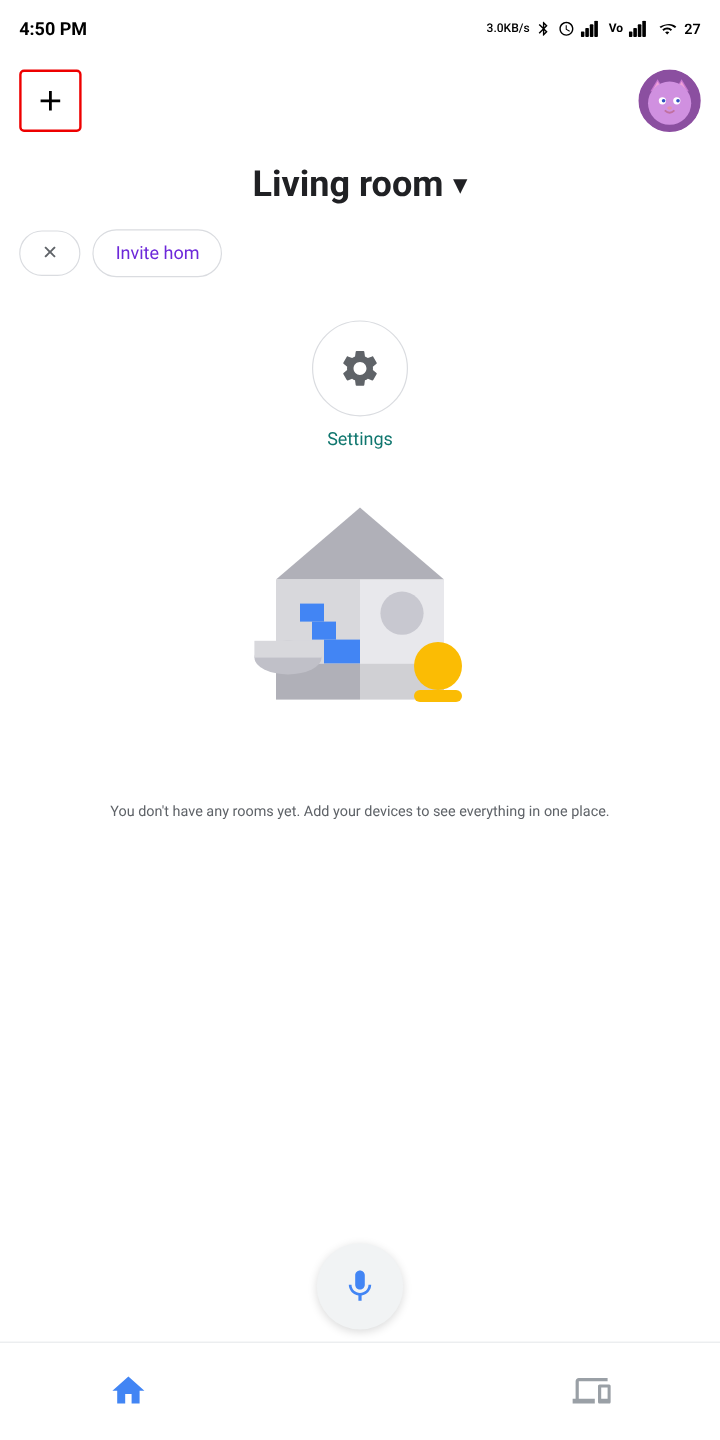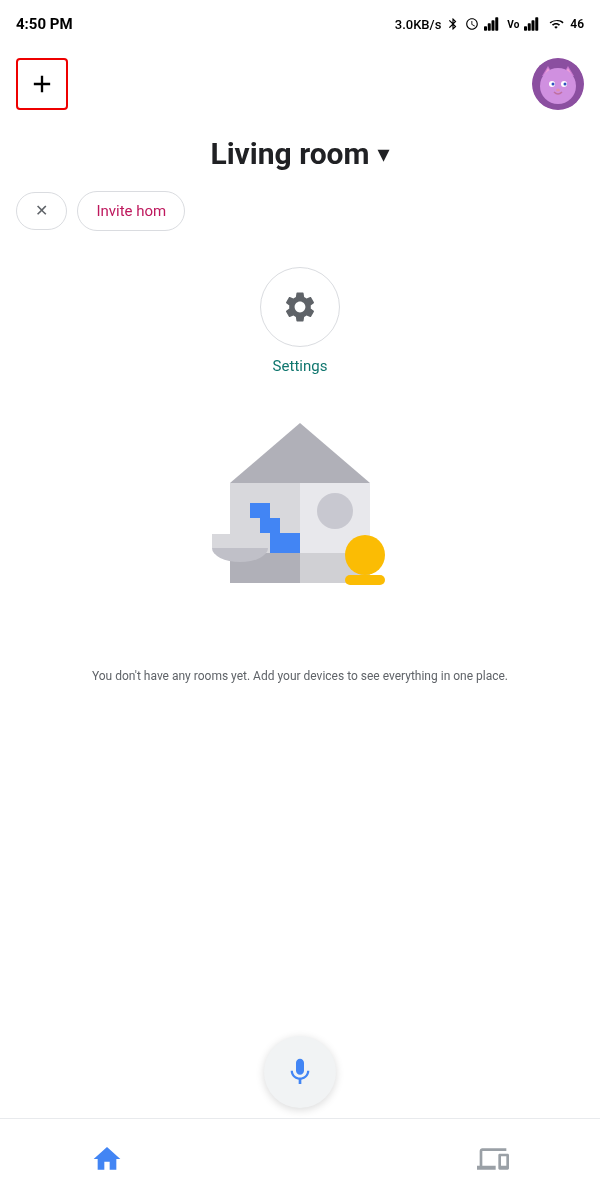--- a/index.html
+++ b/index.html
@@ -28,21 +28,21 @@
       color: #000;
     }
     .status-icons {
       display: flex;
       align-items: center;
       gap: 5px;
       font-size: 12px;
       color: #000;
     }
     .status-icons span {
-      font-size: 13px;
+      font-size: 10px;
       font-weight: 500;
     }
 
     
     .app-bar {
       width: 100%;
       height: 72px;
       background: #fff;
       display: flex;
       align-items: center;
@@ -125,21 +125,21 @@
       line-height: 1;
     }
     .chip-partial {
       display: flex;
       align-items: center;
       gap: 8px;
       border: 1.5px solid #dadce0;
       border-radius: 50px;
       padding: 10px 18px;
       font-size: 15px;
-      color: #be185d;
+      color: #6d28d9;
       white-space: nowrap;
       cursor: pointer;
       background: #fff;
       overflow: hidden;
       max-width: 160px;
     }
 
     
     .settings-area {
       display: flex;
@@ -249,21 +249,21 @@
     <svg width="18" height="14" viewBox="0 0 24 18" fill="currentColor">
       <rect x="0" y="12" width="4" height="6" rx="1"></rect>
       <rect x="5" y="8" width="4" height="10" rx="1"></rect>
       <rect x="10" y="4" width="4" height="14" rx="1"></rect>
       <rect x="15" y="0" width="4" height="18" rx="1"></rect>
     </svg>
 
     <svg width="18" height="14" viewBox="0 0 24 24" fill="currentColor">
         <path d="M1 9l2 2c5.52-5.52 14.48-5.52 20 0l2-2C19.93 3.93 11.07 3.93 1 9zm8 8l3 3 3-3c-1.65-1.66-4.34-1.66-6 0zm-4-4l2 2c2.76-2.76 7.24-2.76 10 0l2-2C15.14 9.14 8.87 9.14 5 13z"></path>
       </svg>
-    <span style="font-size:12px;font-weight:600;">46</span>
+    <span style="font-size:12px;font-weight:600;">27</span>
   </div>
 </div>
 
 <div class="app-bar">
   <div class="add-button">
     <svg width="28" height="28" viewBox="0 0 24 24" fill="#000">
       <path d="M19 13H13V19H11V13H5V11H11V5H13V11H19V13Z"></path>
     </svg>
   </div>
   <div class="avatar">

